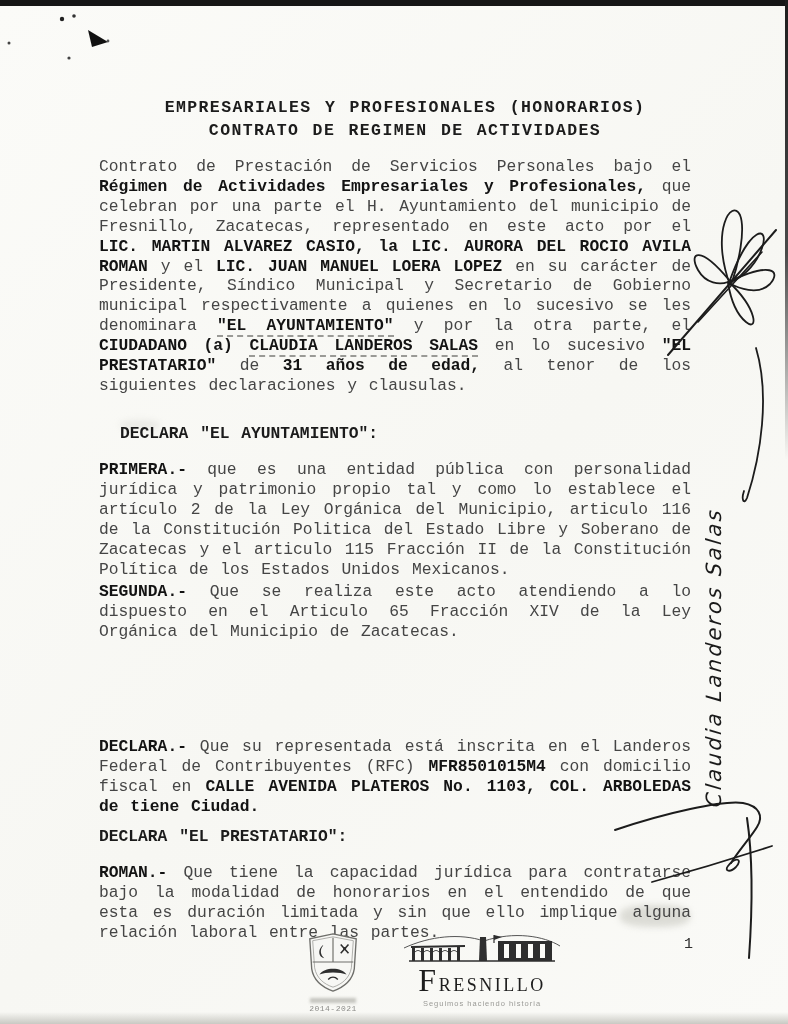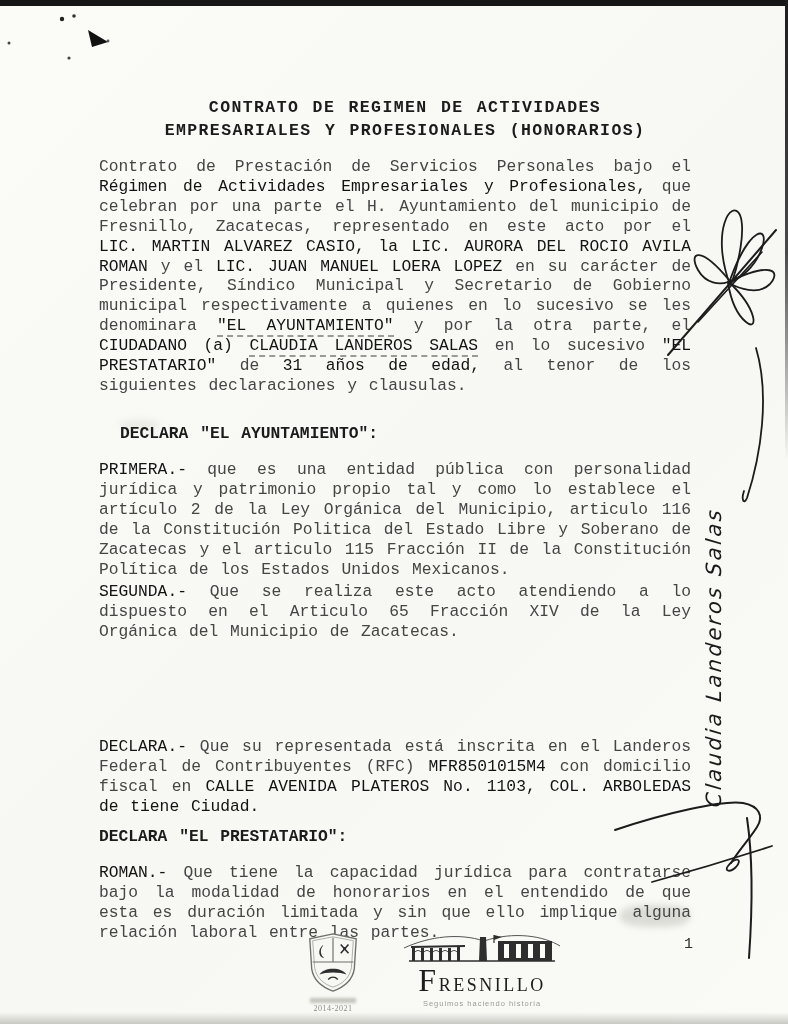--- a/index.html
+++ b/index.html
@@ -19,40 +19,40 @@
   .bottom-shade{position:absolute;bottom:0;left:0;width:100%;height:12px;
     background:linear-gradient(to bottom,rgba(190,190,185,0),#c9c9c3);}
   .corner-marks{position:absolute;top:0;left:0;}
   .smudge{position:absolute;background:#dcdcd6;filter:blur(3px);border-radius:40%;}
   .smudge.s1{left:620px;top:905px;width:70px;height:22px;}
   .smudge.s2{left:120px;top:420px;width:40px;height:10px;opacity:.5;}
 
   
   .col{position:absolute;left:99px;width:592px;font-size:16.3px;line-height:19.9px;
     text-align:justify;word-spacing:2px;margin:0;}
-  .b{font-weight:normal;color:#131313;}
+  .b{font-weight:bold;color:#131313;}
   .u{border-bottom:2px dashed #9a9a96;}
   .title{ text-align:center;font-weight:bold;color:#1c1c1c;line-height:22.5px;
     letter-spacing:1.4px;font-size:16.5px;padding-left:10px;}
   .heading-spaced{text-align:center;font-weight:bold;color:#1b1b1b;}
   .declara{font-weight:bold;color:#1b1b1b;padding-left:21px;text-align:left;}
 
   
   .hw-svg{position:absolute;left:580px;top:170px;width:208px;height:800px;}
   .hw-name{
     position:absolute;left:702px;top:806px;width:302px;
     transform:rotate(-90deg) skewX(-5deg);transform-origin:0 0;
     font-family:"DejaVu Sans",sans-serif;font-style:italic;
     font-size:21px;letter-spacing:2.5px;color:#1a1a1a;white-space:nowrap;
   }
 
   
   .shield-block{position:absolute;left:301px;top:932px;width:64px;text-align:center;}
   .shield-smudge{width:46px;height:5px;background:#c4c4be;filter:blur(1.5px);margin:1px auto 0;}
-  .shield-years{font-family:Liberation Serif, serif;font-size:8px;color:#8b8b88;
+  .shield-years{font-family:Liberation Mono, monospace;font-size:8px;color:#8b8b88;
     letter-spacing:.5px;margin-top:1px;}
   .fresnillo{position:absolute;left:396px;top:931px;width:172px;text-align:center;}
   .fresnillo .wordmark{font-family:"Liberation Serif","DejaVu Serif",serif;font-size:18px;
     letter-spacing:2.5px;color:#1d1d1d;line-height:28px;margin-top:-2px;}
   .fresnillo .wordmark::first-letter{font-size:32px;}
   .fresnillo .tagline{font-family:"Liberation Sans",sans-serif;font-size:7.5px;
     color:#9a9a96;letter-spacing:1px;margin-top:0;}
   .page-number{position:absolute;left:684px;top:936px;font-size:15px;color:#2e2e2e;}
 </style>
 </head>
@@ -69,22 +69,22 @@
   <svg class="corner-marks" width="160" height="80" viewBox="0 0 160 80">
     <polygon points="88,30 108,42 92,47" fill="#111"></polygon>
     <circle cx="62" cy="19" r="2.2" fill="#222"></circle>
     <circle cx="74" cy="16" r="1.8" fill="#333"></circle>
     <circle cx="9" cy="43" r="1.5" fill="#444"></circle>
     <circle cx="108" cy="41" r="1.4" fill="#555"></circle>
     <circle cx="69" cy="58" r="1.6" fill="#444"></circle>
   </svg>
 
   <div class="col title" style="top:97px;">
+    <div>EMPRESARIALES Y PROFESIONALES (HONORARIOS)</div>
     <div>CONTRATO DE REGIMEN DE ACTIVIDADES</div>
-    <div>EMPRESARIALES Y PROFESIONALES (HONORARIOS)</div>
   </div>
 
   <p class="col" style="top:157px;"><span>Contrato de Prestación de Servicios Personales bajo el </span><span class="b">Régimen de Actividades Empresariales y Profesionales,</span><span> que celebran por una parte el H. Ayuntamiento del municipio de Fresnillo, Zacatecas, representado en este acto por el </span><span class="b">LIC. MARTIN ALVAREZ CASIO, la LIC. AURORA DEL ROCIO AVILA ROMAN</span><span> y el </span><span class="b">LIC. JUAN MANUEL LOERA LOPEZ</span><span> en su carácter de Presidente, Síndico Municipal y Secretario de Gobierno municipal respectivamente a quienes en lo sucesivo se les denominara </span><span class="b u">"EL AYUNTAMIENTO"</span><span> y por la otra parte, el </span><span class="b">CIUDADANO (a)</span><span> </span><span class="b u">CLAUDIA LANDEROS SALAS</span><span> en lo sucesivo </span><span class="b">"EL PRESTATARIO"</span><span> de </span><span class="b">31 años de edad,</span><span> al tenor de los siguientes declaraciones y clausulas.</span></p>
 
 
   <div class="col declara" style="top:424px;">DECLARA "EL AYUNTAMIENTO":</div>
 
   <p class="col" style="top:460px;"><span class="b">PRIMERA.-</span><span> que es una entidad pública con personalidad jurídica y patrimonio propio tal y como lo establece el artículo 2 de la Ley Orgánica del Municipio, articulo 116 de la Constitución Politica del Estado Libre y Soberano de Zacatecas y el articulo 115 Fracción II de la Constitución Política de los Estados Unidos Mexicanos.</span></p>
 
   <p class="col" style="top:582px;"><span class="b">SEGUNDA.-</span><span> Que se realiza este acto atendiendo a lo dispuesto en el Articulo 65 Fracción XIV de la Ley Orgánica del Municipio de Zacatecas.</span></p>

